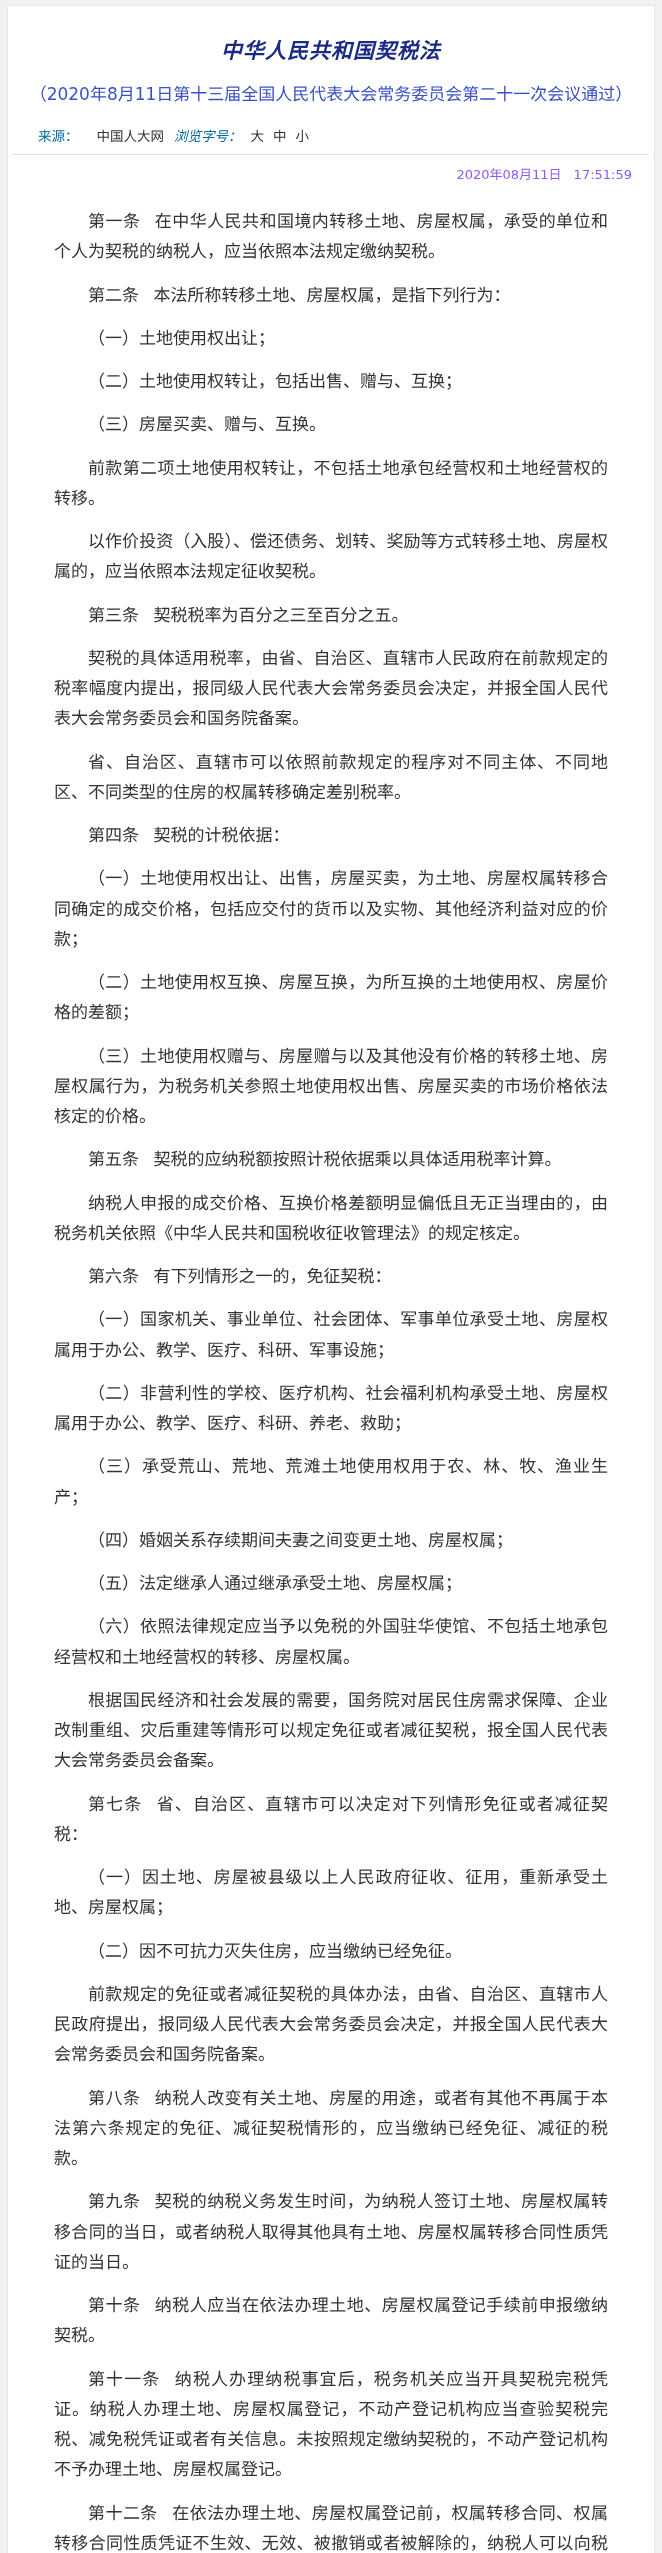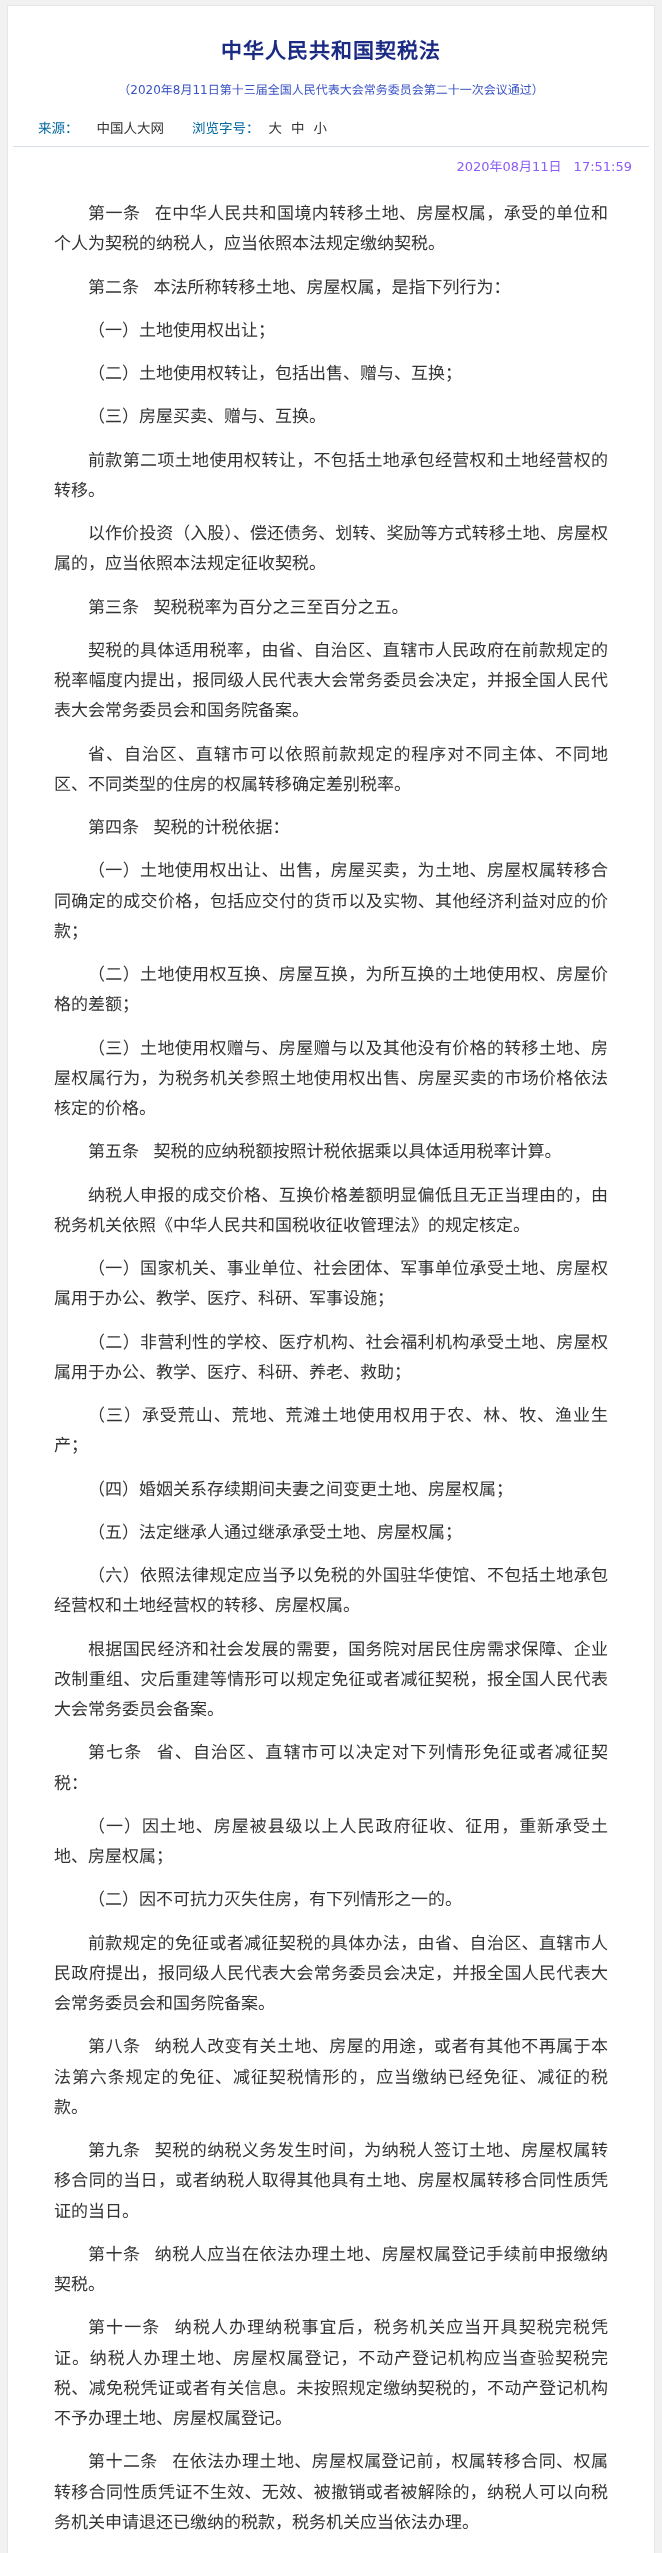--- a/index.html
+++ b/index.html
@@ -17,35 +17,36 @@
     box-sizing:border-box;
     padding-top:22px;
   }
   .title {
     text-align:center;
     color:#1b2b84;
     font-size:21px;
     font-weight:bold;
     letter-spacing:1px;
     margin:6px 0 16px;
+    font-style:italic;
   }
   .subtitle {
     text-align:center;
     color:#3a53c4;
-    font-size:12px;
+    font-size:17px;
     margin:0 17px 20px;
   }
   .meta {
     padding:0 20px 9px 30px;
     font-size:13.5px;
     color:#333333;
   }
   .meta .lbl { color:#0369a1; }
   .meta .src { margin-left:18px; }
-  .meta .fslbl { margin-left:28px; }
+  .meta .fslbl { margin-left:10px;font-style:italic; }
   .meta .fs { margin-left:9px; cursor:pointer; }
   .rule {
     border:none;
     border-top:1px solid #d7dde9;
     margin:0 5px;
   }
   .date-row {
     text-align:right;
     color:#8b5cf6;
     font-size:13px;
@@ -113,40 +114,41 @@
     <p class="para"><span class="txt">（一）土地使用权出让、出售，房屋买卖，为土地、房屋权属转移合同确定的成交价格，包括应交付的货币以及实物、其他经济利益对应的价款；</span></p>
 
     <p class="para"><span class="txt">（二）土地使用权互换、房屋互换，为所互换的土地使用权、房屋价格的差额；</span></p>
 
     <p class="para"><span class="txt">（三）土地使用权赠与、房屋赠与以及其他没有价格的转移土地、房屋权属行为，为税务机关参照土地使用权出售、房屋买卖的市场价格依法核定的价格。</span></p>
 
     <p class="para"><b class="lead">第五条</b><span class="txt">契税的应纳税额按照计税依据乘以具体适用税率计算。</span></p>
 
     <p class="para"><span class="txt">纳税人申报的成交价格、互换价格差额明显偏低且无正当理由的，由税务机关依照《中华人民共和国税收征收管理法》的规定核定。</span></p>
 
+    <p class="para"><b class="lead">第六条</b><span class="txt">有下列情形之一的，免征契税：</span></p>
 
     <p class="para"><span class="txt">（一）国家机关、事业单位、社会团体、军事单位承受土地、房屋权属用于办公、教学、医疗、科研、军事设施；</span></p>
 
     <p class="para"><span class="txt">（二）非营利性的学校、医疗机构、社会福利机构承受土地、房屋权属用于办公、教学、医疗、科研、养老、救助；</span></p>
 
     <p class="para"><span class="txt">（三）承受荒山、荒地、荒滩土地使用权用于农、林、牧、渔业生产；</span></p>
 
     <p class="para"><span class="txt">（四）婚姻关系存续期间夫妻之间变更土地、房屋权属；</span></p>
 
     <p class="para"><span class="txt">（五）法定继承人通过继承承受土地、房屋权属；</span></p>
 
     <p class="para"><span class="txt">（六）依照法律规定应当予以免税的外国驻华使馆、不包括土地承包经营权和土地经营权的转移、房屋权属。</span></p>
 
     <p class="para"><span class="txt">根据国民经济和社会发展的需要，国务院对居民住房需求保障、企业改制重组、灾后重建等情形可以规定免征或者减征契税，报全国人民代表大会常务委员会备案。</span></p>
 
     <p class="para"><b class="lead">第七条</b><span class="txt">省、自治区、直辖市可以决定对下列情形免征或者减征契税：</span></p>
 
     <p class="para"><span class="txt">（一）因土地、房屋被县级以上人民政府征收、征用，重新承受土地、房屋权属；</span></p>
 
-    <p class="para"><span class="txt">（二）因不可抗力灭失住房，有下列情形之一的。</span></p>
+    <p class="para"><span class="txt">（二）因不可抗力灭失住房，应当缴纳已经免征。</span></p>
 
     <p class="para"><span class="txt">前款规定的免征或者减征契税的具体办法，由省、自治区、直辖市人民政府提出，报同级人民代表大会常务委员会决定，并报全国人民代表大会常务委员会和国务院备案。</span></p>
 
     <p class="para"><b class="lead">第八条</b><span class="txt">纳税人改变有关土地、房屋的用途，或者有其他不再属于本法第六条规定的免征、减征契税情形的，应当缴纳已经免征、减征的税款。</span></p>
 
     <p class="para"><b class="lead">第九条</b><span class="txt">契税的纳税义务发生时间，为纳税人签订土地、房屋权属转移合同的当日，或者纳税人取得其他具有土地、房屋权属转移合同性质凭证的当日。</span></p>
 
     <p class="para"><b class="lead">第十条</b><span class="txt">纳税人应当在依法办理土地、房屋权属登记手续前申报缴纳契税。</span></p>
 
     <p class="para"><b class="lead">第十一条</b><span class="txt">纳税人办理纳税事宜后，税务机关应当开具契税完税凭证。纳税人办理土地、房屋权属登记，不动产登记机构应当查验契税完税、减免税凭证或者有关信息。未按照规定缴纳契税的，不动产登记机构不予办理土地、房屋权属登记。</span></p>

